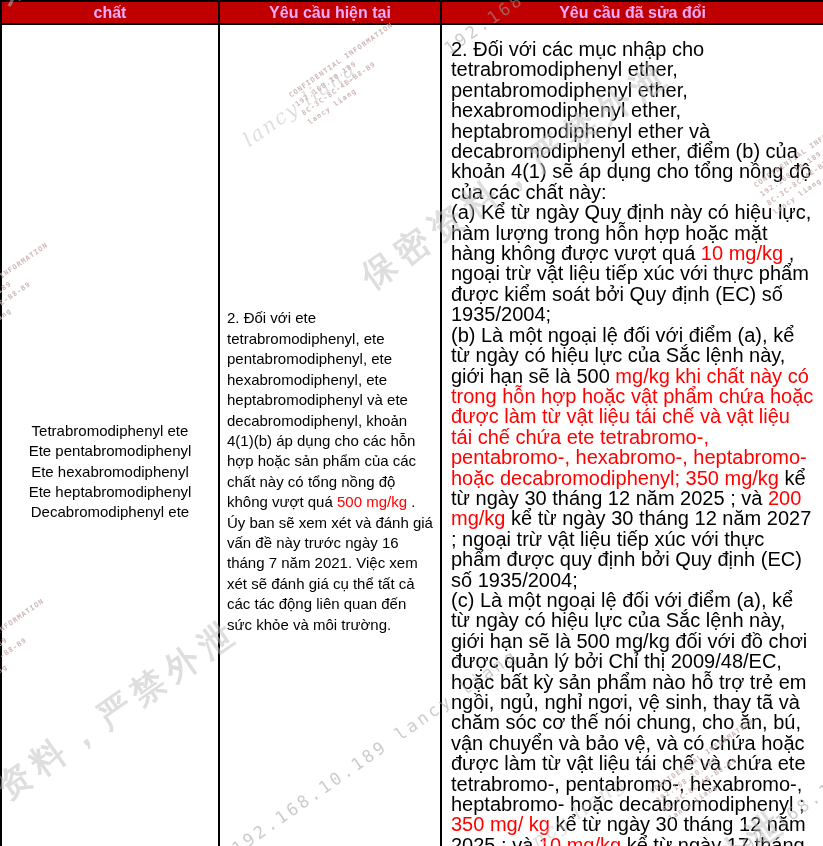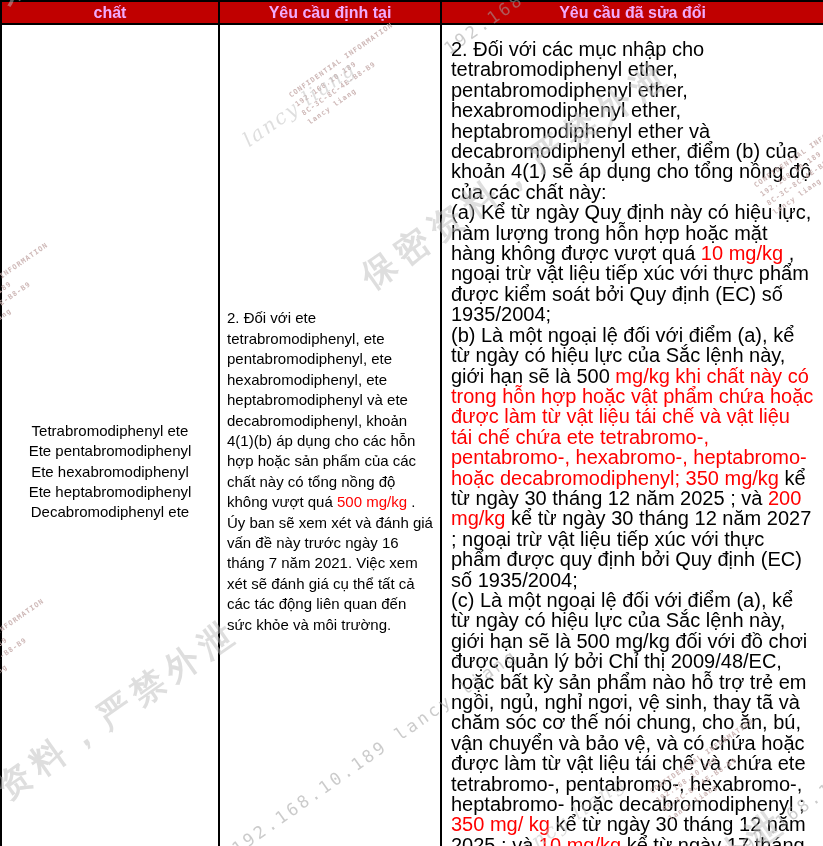--- a/index.html
+++ b/index.html
@@ -106,21 +106,21 @@
 
   <table class="req">
     <colgroup>
       <col style="width:218px">
       <col style="width:222px">
       <col style="width:383px">
     </colgroup>
     <thead>
       <tr>
         <th>chất</th>
-        <th>Yêu cầu định tại</th>
+        <th>Yêu cầu hiện tại</th>
         <th>Yêu cầu đã sửa đổi</th>
       </tr>
     </thead>
     <tbody>
       <tr>
         <td class="c1">
           <div>Tetrabromodiphenyl ete
 Ete pentabromodiphenyl
 Ete hexabromodiphenyl
 Ete heptabromodiphenyl

